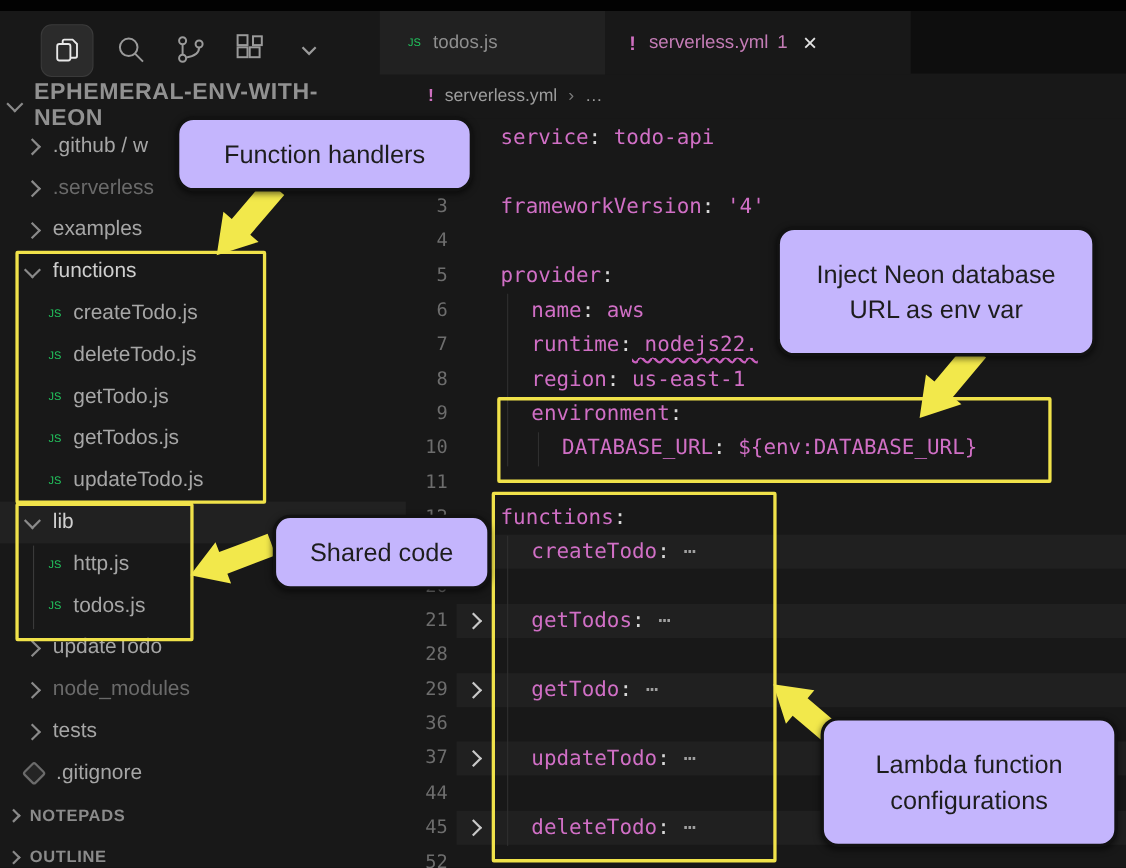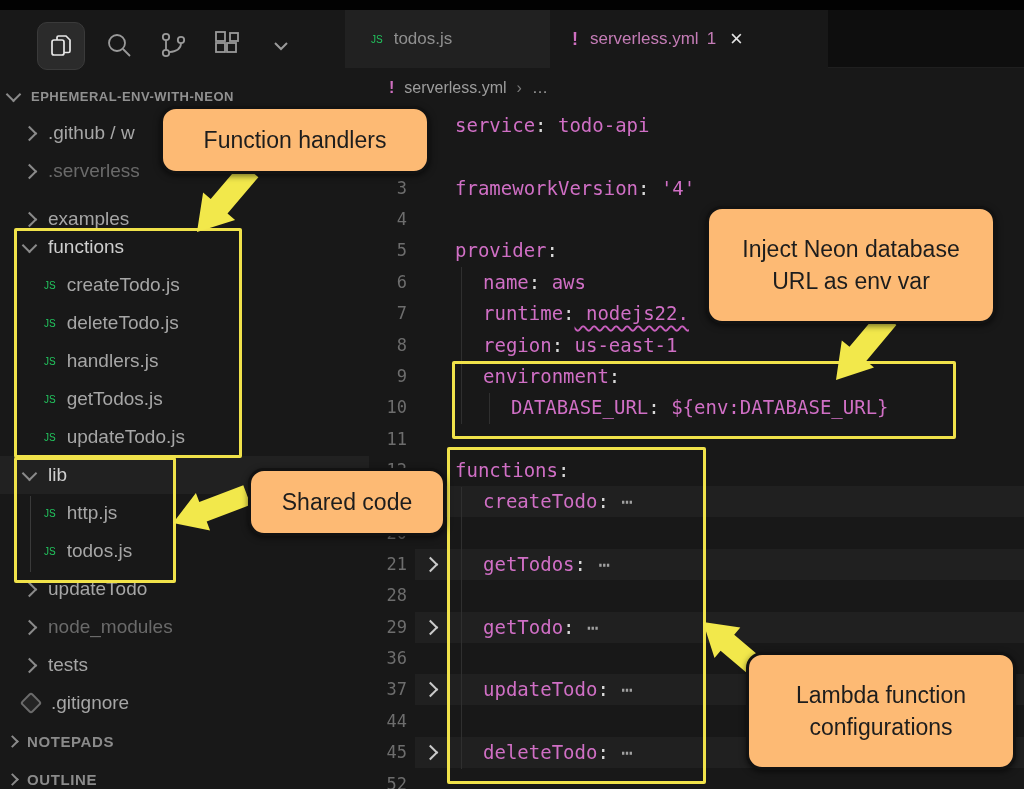--- a/index.html
+++ b/index.html
@@ -27,21 +27,21 @@
   .trow.hl{background:#212121;}
   .tchev{width:9px;height:9px;border-right:2px solid #8a8a8a;border-bottom:2px solid #8a8a8a;
          display:inline-block;flex:0 0 auto;margin-right:13px;}
   .tchev.closed{transform:rotate(-45deg);margin-top:0px;}
   .tchev.open{transform:rotate(45deg);margin-top:-4px;}
   .section .tchev{width:7px;height:7px;margin-right:10px;}
   .jsbadge{color:#22c55e;font-weight:normal;font-size:10px;margin-right:11px;flex:0 0 auto;}
   .gitic{width:12px;height:12px;border:2px solid #6b6b6b;border-radius:3px;transform:rotate(45deg);
          display:inline-block;margin:0 12px 0 2px;flex:0 0 auto;background:#242424;}
   #hdr{left:0;top:78px;width:345px;height:36px;display:flex;align-items:center;padding-left:8px;
-       color:#919191;font-size:13px;font-weight:bold;letter-spacing:.5px;box-sizing:border-box;}
+       color:#919191;font-size:21px;font-weight:bold;letter-spacing:.5px;box-sizing:border-box;}
   #libguide{left:30px;top:496px;width:1px;height:76px;background:#3a3a3a;}
 
   
   #tabstrip{left:345px;top:10px;width:679px;height:58px;background:#0e0e0e;border-bottom:1px solid #1f1f1f;box-sizing:border-box;}
   .tab{top:10px;height:58px;display:flex;align-items:center;font-size:17px;}
   #tab1{left:345px;width:205px;background:#212121;color:#8f8f8f;padding-left:26px;box-sizing:border-box;}
   #tab2{left:550px;width:278px;background:#181818;color:#c47cb6;padding-left:22px;box-sizing:border-box;}
   .warnmark{color:#cf6fc0;font-weight:bold;margin-right:12px;font-size:18px;}
   #tab2 .tbadge{margin-left:8px;}
   #tab2 .tclose{margin-left:14px;color:#e3e3e3;font-size:22px;line-height:20px;}
@@ -67,21 +67,21 @@
   .cdots{color:#a0a0a0;letter-spacing:1px;}
   .squig{text-decoration:underline wavy #c95fbe 1.5px;text-underline-offset:5px;}
   .hintbar{position:absolute;left:107px;right:0;top:1px;height:29px;background:#2e2e2e;}
   .hinttext{display:block;padding-left:16px;line-height:29px;color:#8f8f8f;font-size:18px;
             font-family:"DejaVu Sans",sans-serif;}
   .iguide{position:absolute;width:1px;background:#2f2f2f;}
 
   
   .ybox{position:absolute;border:3px solid #f0e24a;border-radius:2px;z-index:40;pointer-events:none;}
   #arrows{position:absolute;left:0;top:0;z-index:60;pointer-events:none;}
-  .callout{position:absolute;background:#fdba74;border:3px solid #121212;border-radius:16px;z-index:70;
+  .callout{position:absolute;background:#c4b5fd;border:3px solid #121212;border-radius:16px;z-index:70;
            display:flex;flex-direction:column;align-items:center;justify-content:center;
            color:#1d1d1d;font-size:23px;line-height:1.4;box-shadow:0 2px 6px rgba(0,0,0,.55);}
 </style>
 </head>
 <body>
 
 <div id="stage">
 
   <div class="abs" id="topstrip"></div>
 
@@ -127,39 +127,39 @@
 
   <div id="tree">
       <div class="trow lvl1" style="top: 114px;">
         <span class="tchev closed"></span>
         <span class="tlabel">.github / w</span>
       </div>
       <div class="trow lvl1 dim" style="top: 152px;">
         <span class="tchev closed"></span>
         <span class="tlabel">.serverless</span>
       </div>
-      <div class="trow lvl1" style="top: 200px;">
+      <div class="trow lvl1" style="top: 190px;">
         <span class="tchev closed"></span>
         <span class="tlabel">examples</span>
       </div>
       <div class="trow lvl1 bright" style="top: 228px;">
         <span class="tchev open"></span>
         <span class="tlabel">functions</span>
       </div>
       <div class="trow lvl2" style="top: 266px;">
         <span class="jsbadge">JS</span>
         <span class="tlabel">createTodo.js</span>
       </div>
       <div class="trow lvl2" style="top: 304px;">
         <span class="jsbadge">JS</span>
         <span class="tlabel">deleteTodo.js</span>
       </div>
       <div class="trow lvl2" style="top: 342px;">
         <span class="jsbadge">JS</span>
-        <span class="tlabel">handlers.js</span>
+        <span class="tlabel">getTodo.js</span>
       </div>
       <div class="trow lvl2" style="top: 380px;">
         <span class="jsbadge">JS</span>
         <span class="tlabel">getTodos.js</span>
       </div>
       <div class="trow lvl2" style="top: 418px;">
         <span class="jsbadge">JS</span>
         <span class="tlabel">updateTodo.js</span>
       </div>
       <div class="trow lvl1 bright hl" style="top: 456px;">

